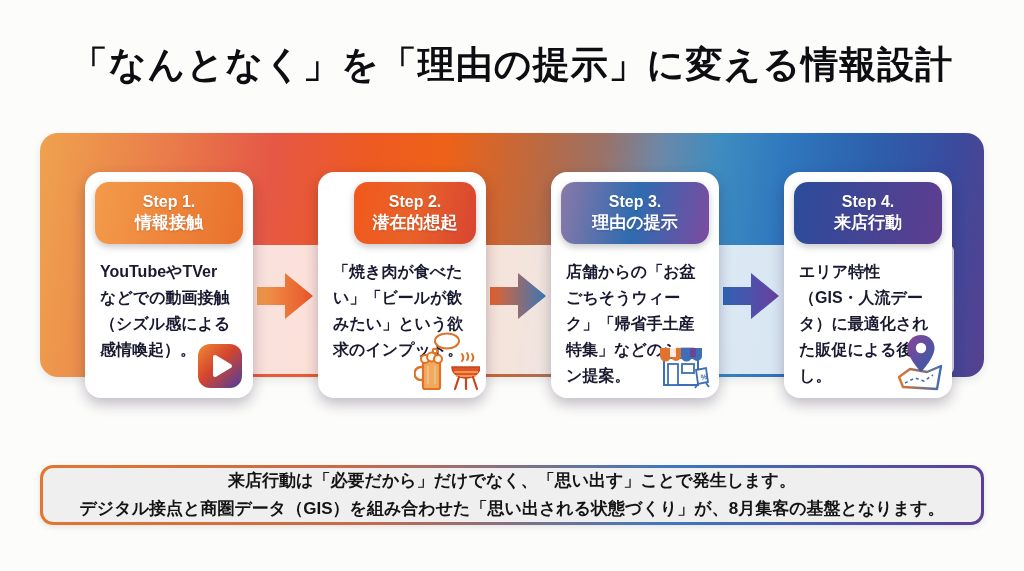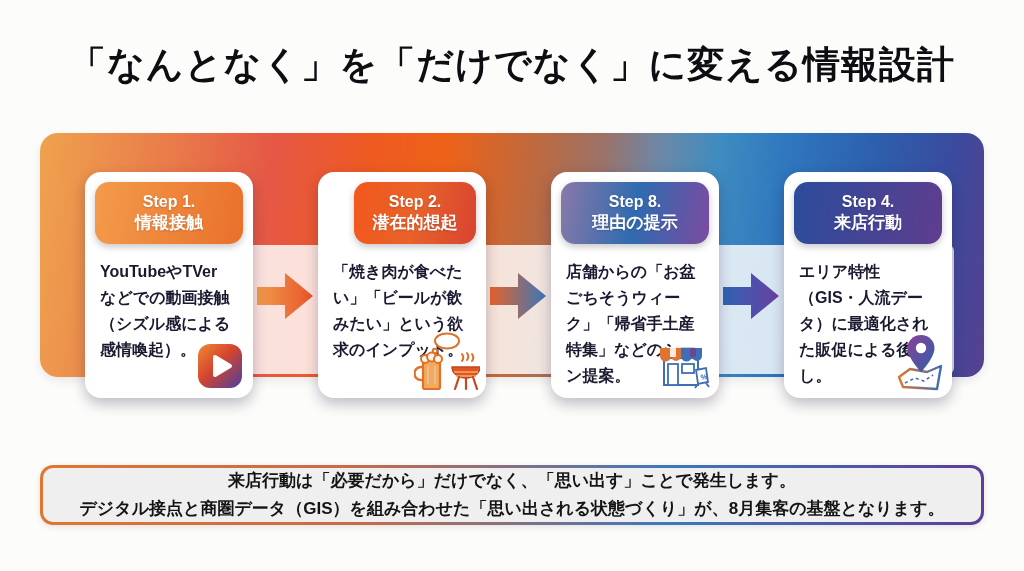--- a/index.html
+++ b/index.html
@@ -60,21 +60,21 @@
   }
   .note-inner{
     width:100%;height:100%;background:#F0EFEF;border-radius:10px;
     display:flex;flex-direction:column;justify-content:center;align-items:center;gap:3px;
   }
   .note-line{font-size:17px;font-weight:700;color:#141414;line-height:1.45;}
 </style>
 </head>
 <body>
 
-<div class="title">「なんとなく」を「だけでなく」に変える情報設計</div>
+<div class="title">「なんとなく」を「理由の提示」に変える情報設計</div>
 
 <div class="band">
   <div class="strip"></div>
 
   <div class="cards">
 
     <div class="card">
       <div class="card-header" style="background: linear-gradient(100deg, rgb(243, 155, 75), rgb(233, 112, 44));">
         <div class="step-label">Step 1.</div>
         <div class="step-name">情報接触</div>
@@ -147,21 +147,21 @@
             <stop offset="0" stop-color="#E8622C"></stop>
             <stop offset="1" stop-color="#3A76B8"></stop>
           </linearGradient>
         </defs>
         <polygon points="0,16 28,16 28,2 56,25 28,48 28,34 0,34" fill="url(#arrG2)"></polygon>
       </svg>
     </div>
 
     <div class="card">
       <div class="card-header" style="background: linear-gradient(100deg, rgb(138, 121, 168), rgb(47, 107, 176), rgb(124, 75, 160));">
-        <div class="step-label">Step 8.</div>
+        <div class="step-label">Step 3.</div>
         <div class="step-name">理由の提示</div>
       </div>
       <div class="card-body">店舗からの「お盆ごちそうウィーク」「帰省手土産特集」などのシーン提案。</div>
       <svg class="card-icon icon-store" width="56" height="48" viewBox="0 0 56 48">
         <rect x="8" y="16" width="34" height="27" fill="#fff" stroke="#3E6FB4" stroke-width="2"></rect>
         <rect x="12" y="22" width="10" height="21" fill="#fff" stroke="#3E6FB4" stroke-width="1.8"></rect>
         <rect x="26" y="22" width="12" height="9" fill="#fff" stroke="#3E6FB4" stroke-width="1.8"></rect>
         <path d="M4 6 h21 v8 a5 5 0 0 1 -10 0 a5 5 0 0 1 -11 0 z" fill="#E0742E"></path>
         <path d="M25 6 h21 v8 a5 5 0 0 1 -10 0 a5 5 0 0 1 -11 0 z" fill="#3E6FB4"></path>
         <rect x="14" y="6" width="6" height="9" fill="#FFFFFF" opacity="0.85"></rect>

